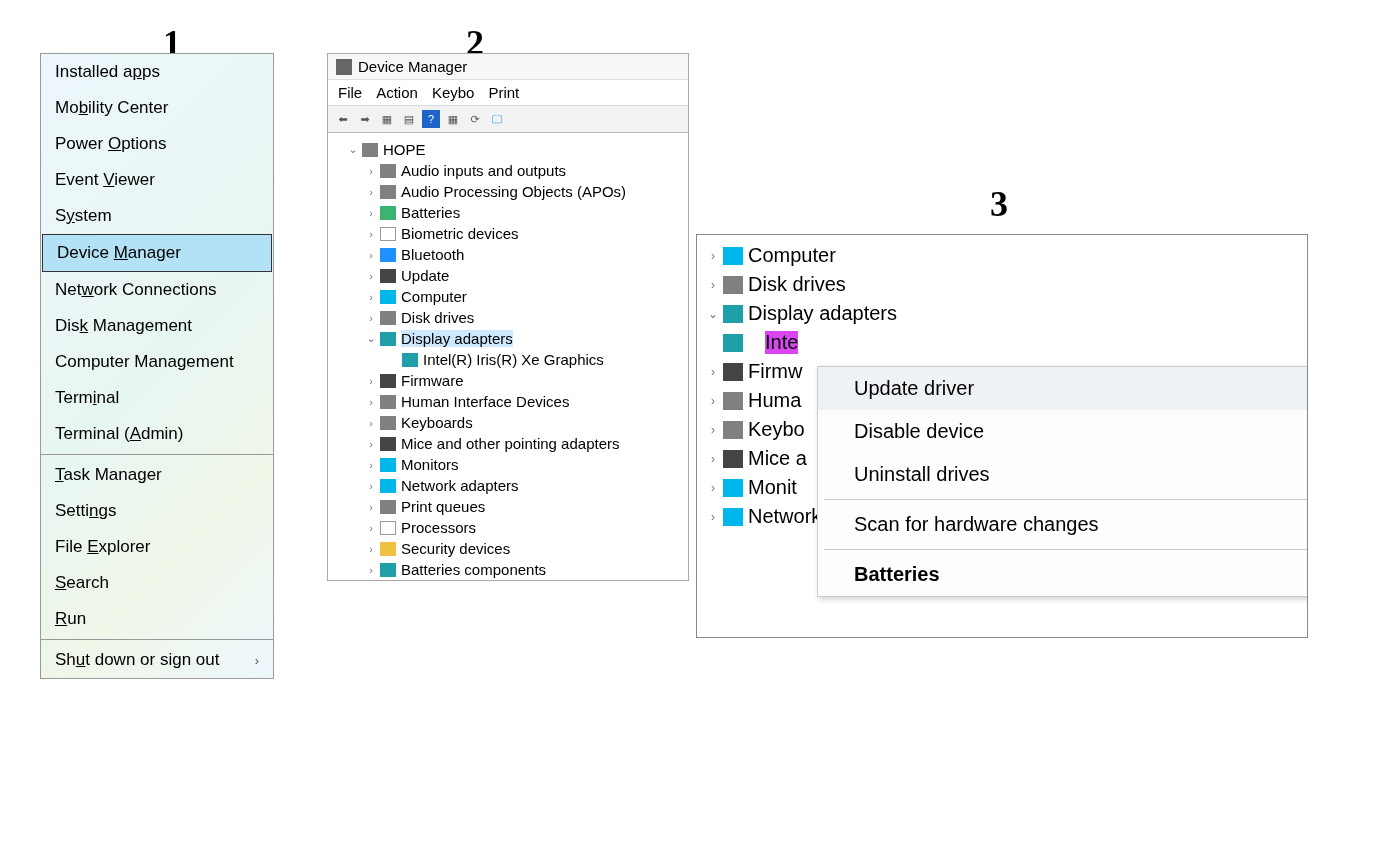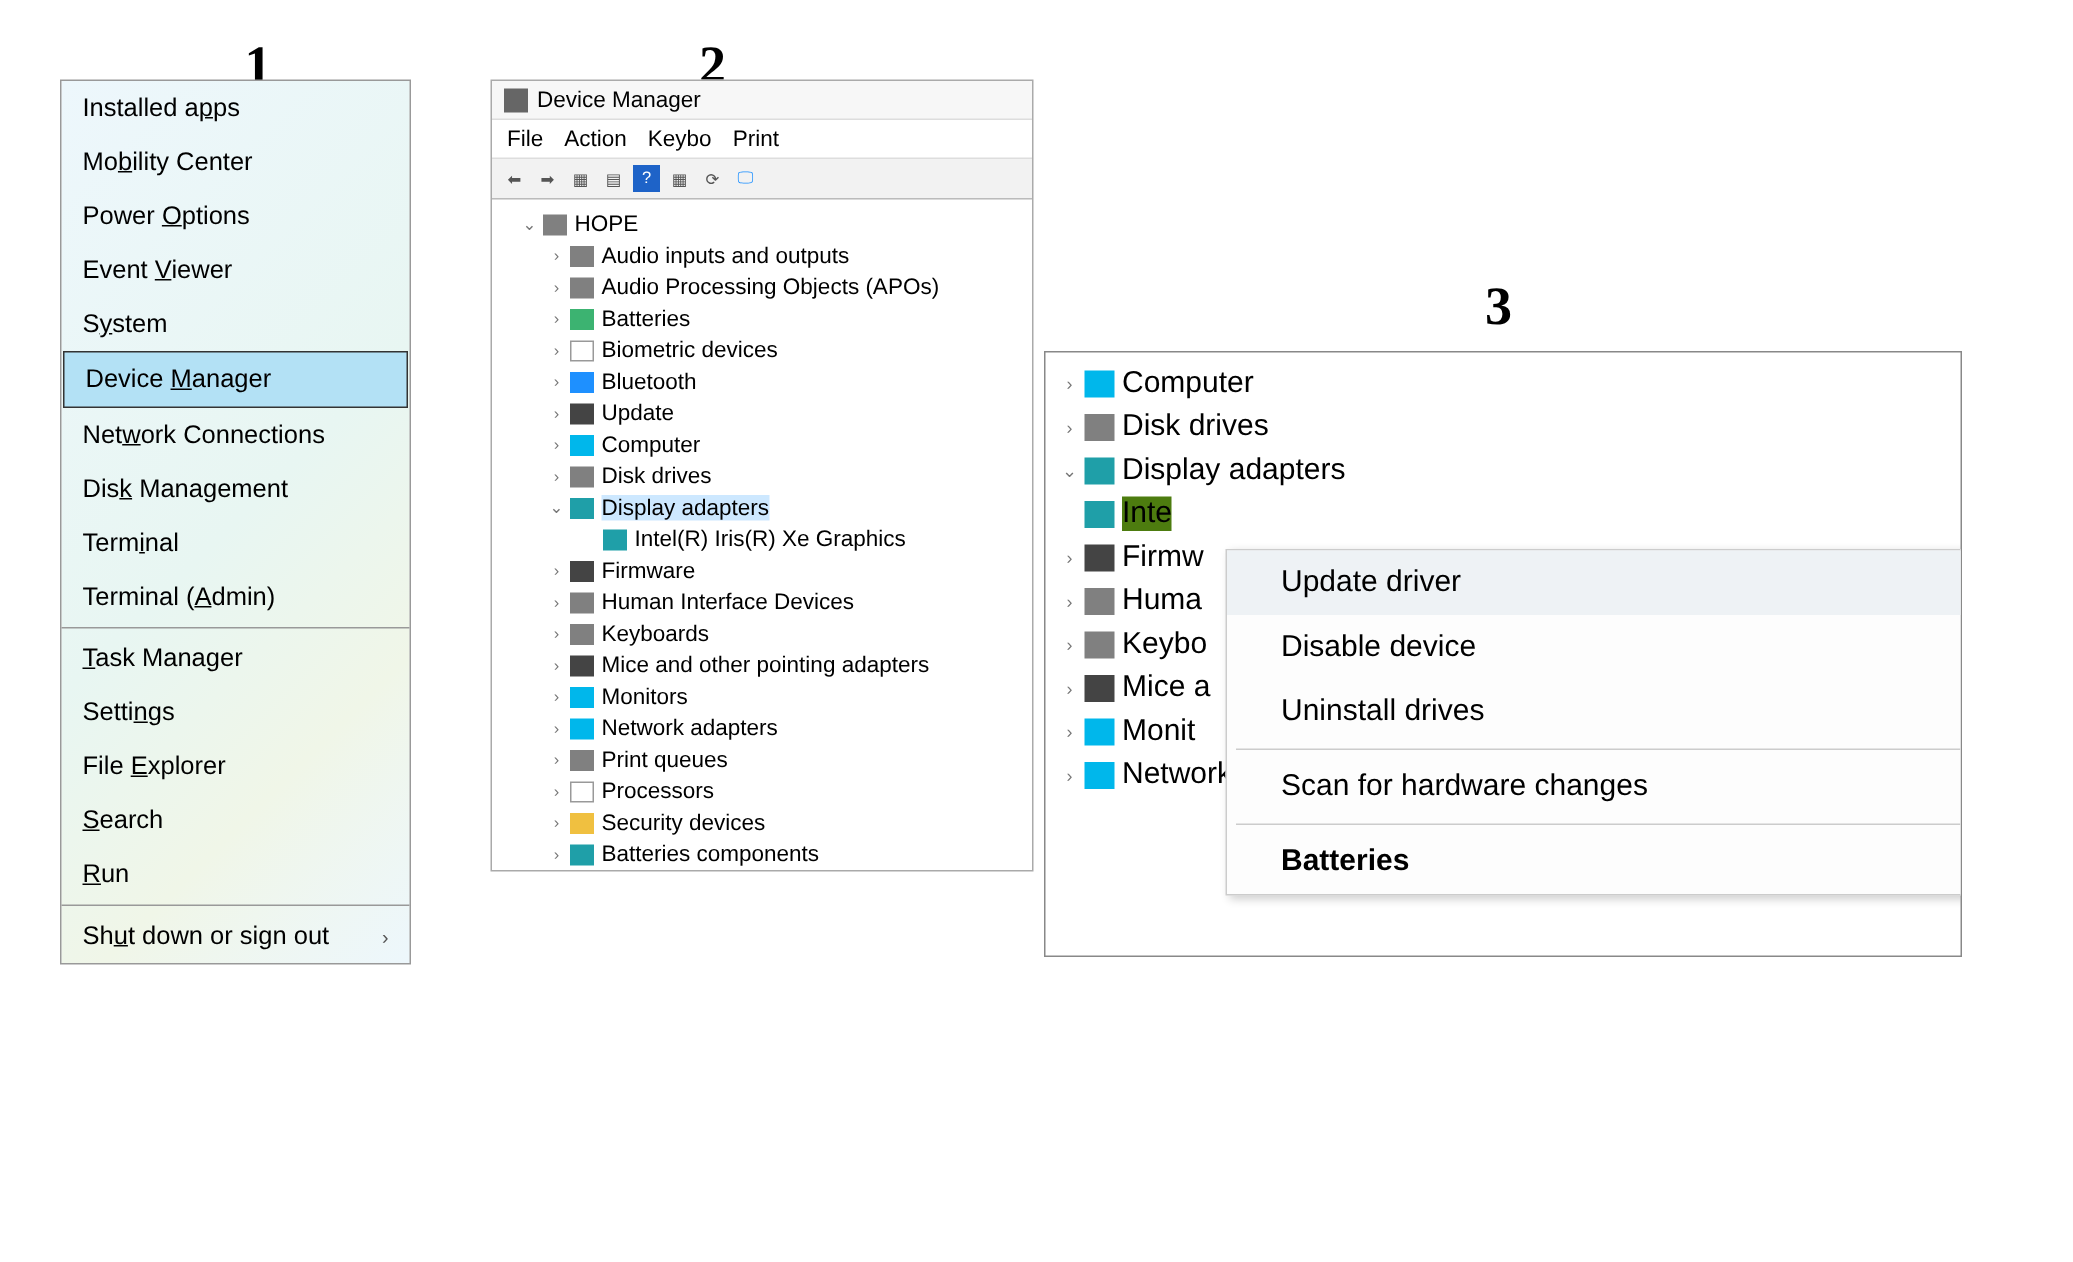--- a/index.html
+++ b/index.html
@@ -37,21 +37,21 @@
     .panel3 { position: absolute; left: 696px; top: 234px; width: 612px; height: 404px; border: 1px solid #888; background: #fff; overflow: hidden; }
     .tree3 { padding: 6px 8px; font-size: 20px; }
     .tree3 .tree-row { padding: 3px 0; }
     .tree3 .ticon2 { width: 20px; height: 18px; }
     .tree3 .exp { width: 16px; font-size: 12px; }
     .ctxmenu { position: absolute; left: 120px; top: 131px; width: 497px; background: #fdfdfd; border: 1px solid #ccc; box-shadow: 2px 2px 6px rgba(0,0,0,0.2); font-size: 20px; }
     .ctx-item { padding: 10px 36px; cursor: pointer; }
     .ctx-item.hover { background: #eef2f5; }
     .ctx-sep { height: 1px; background: #ccc; margin: 3px 6px; }
     .ctx-item.bold { font-weight: bold; }
-    .sel-highlight { background: #4d7c0f; }
+    .sel-highlight { background: #d946ef; margin-left: 17px; }
     
     
     .c-gray   { background: #808080; }
     .c-blue   { background: #1e90ff; }
     .c-cyan   { background: #00b7eb; }
     .c-green  { background: #3cb371; }
     .c-yellow { background: #f0c040; }
     .c-dark   { background: #444; }
     .c-teal   { background: #1f9fa8; }
     .c-white  { background: #fff; border: 1px solid #999; }
@@ -82,20 +82,23 @@
     <div class="menu-item highlighted">
       <span>Device <span class="underline">M</span>anager</span>
     </div>
     <div class="menu-item">
       <span>Net<span class="underline">w</span>ork Connections</span>
     </div>
     <div class="menu-item">
       <span>Dis<span class="underline">k</span> Management</span>
     </div>
     <div class="menu-item">
+      <span>Computer Mana<span class="underline">g</span>ement</span>
+    </div>
+    <div class="menu-item">
       <span>Term<span class="underline">i</span>nal</span>
     </div>
     <div class="menu-item">
       <span>Terminal (<span class="underline">A</span>dmin)</span>
     </div>
     <div class="menu-sep"></div>
     <div class="menu-item">
       <span><span class="underline">T</span>ask Manager</span>
     </div>
     <div class="menu-item">

